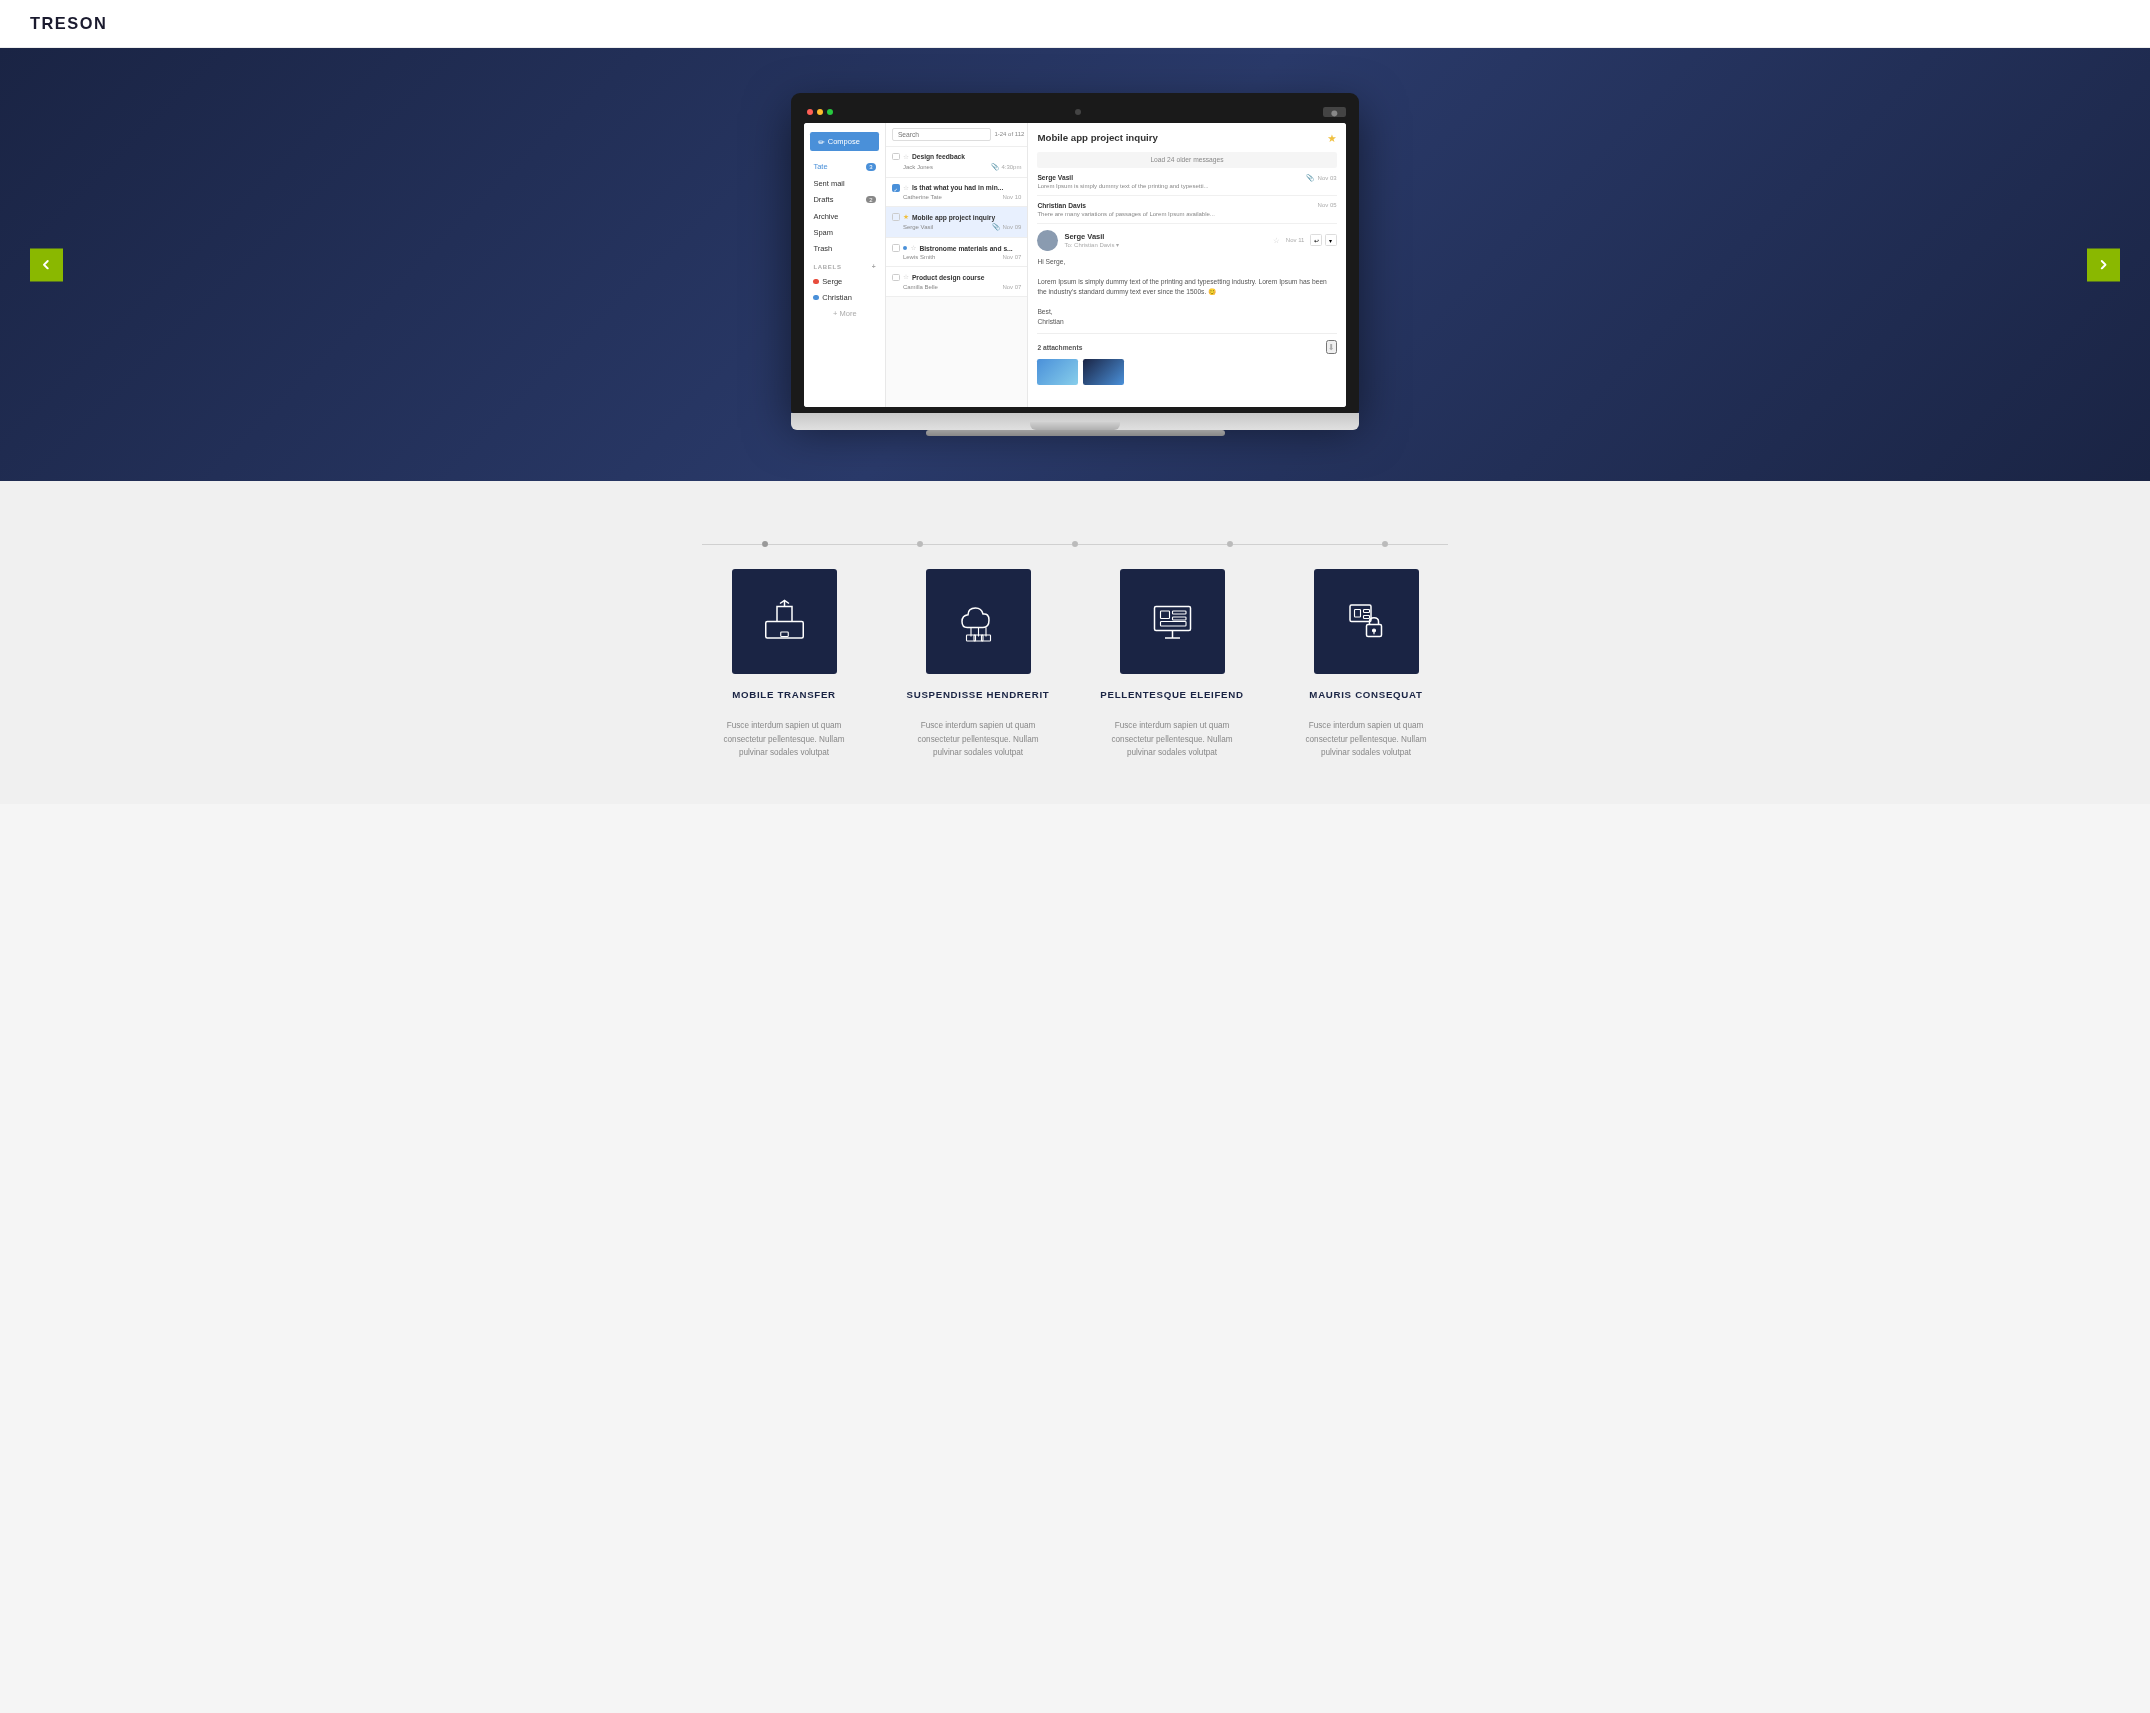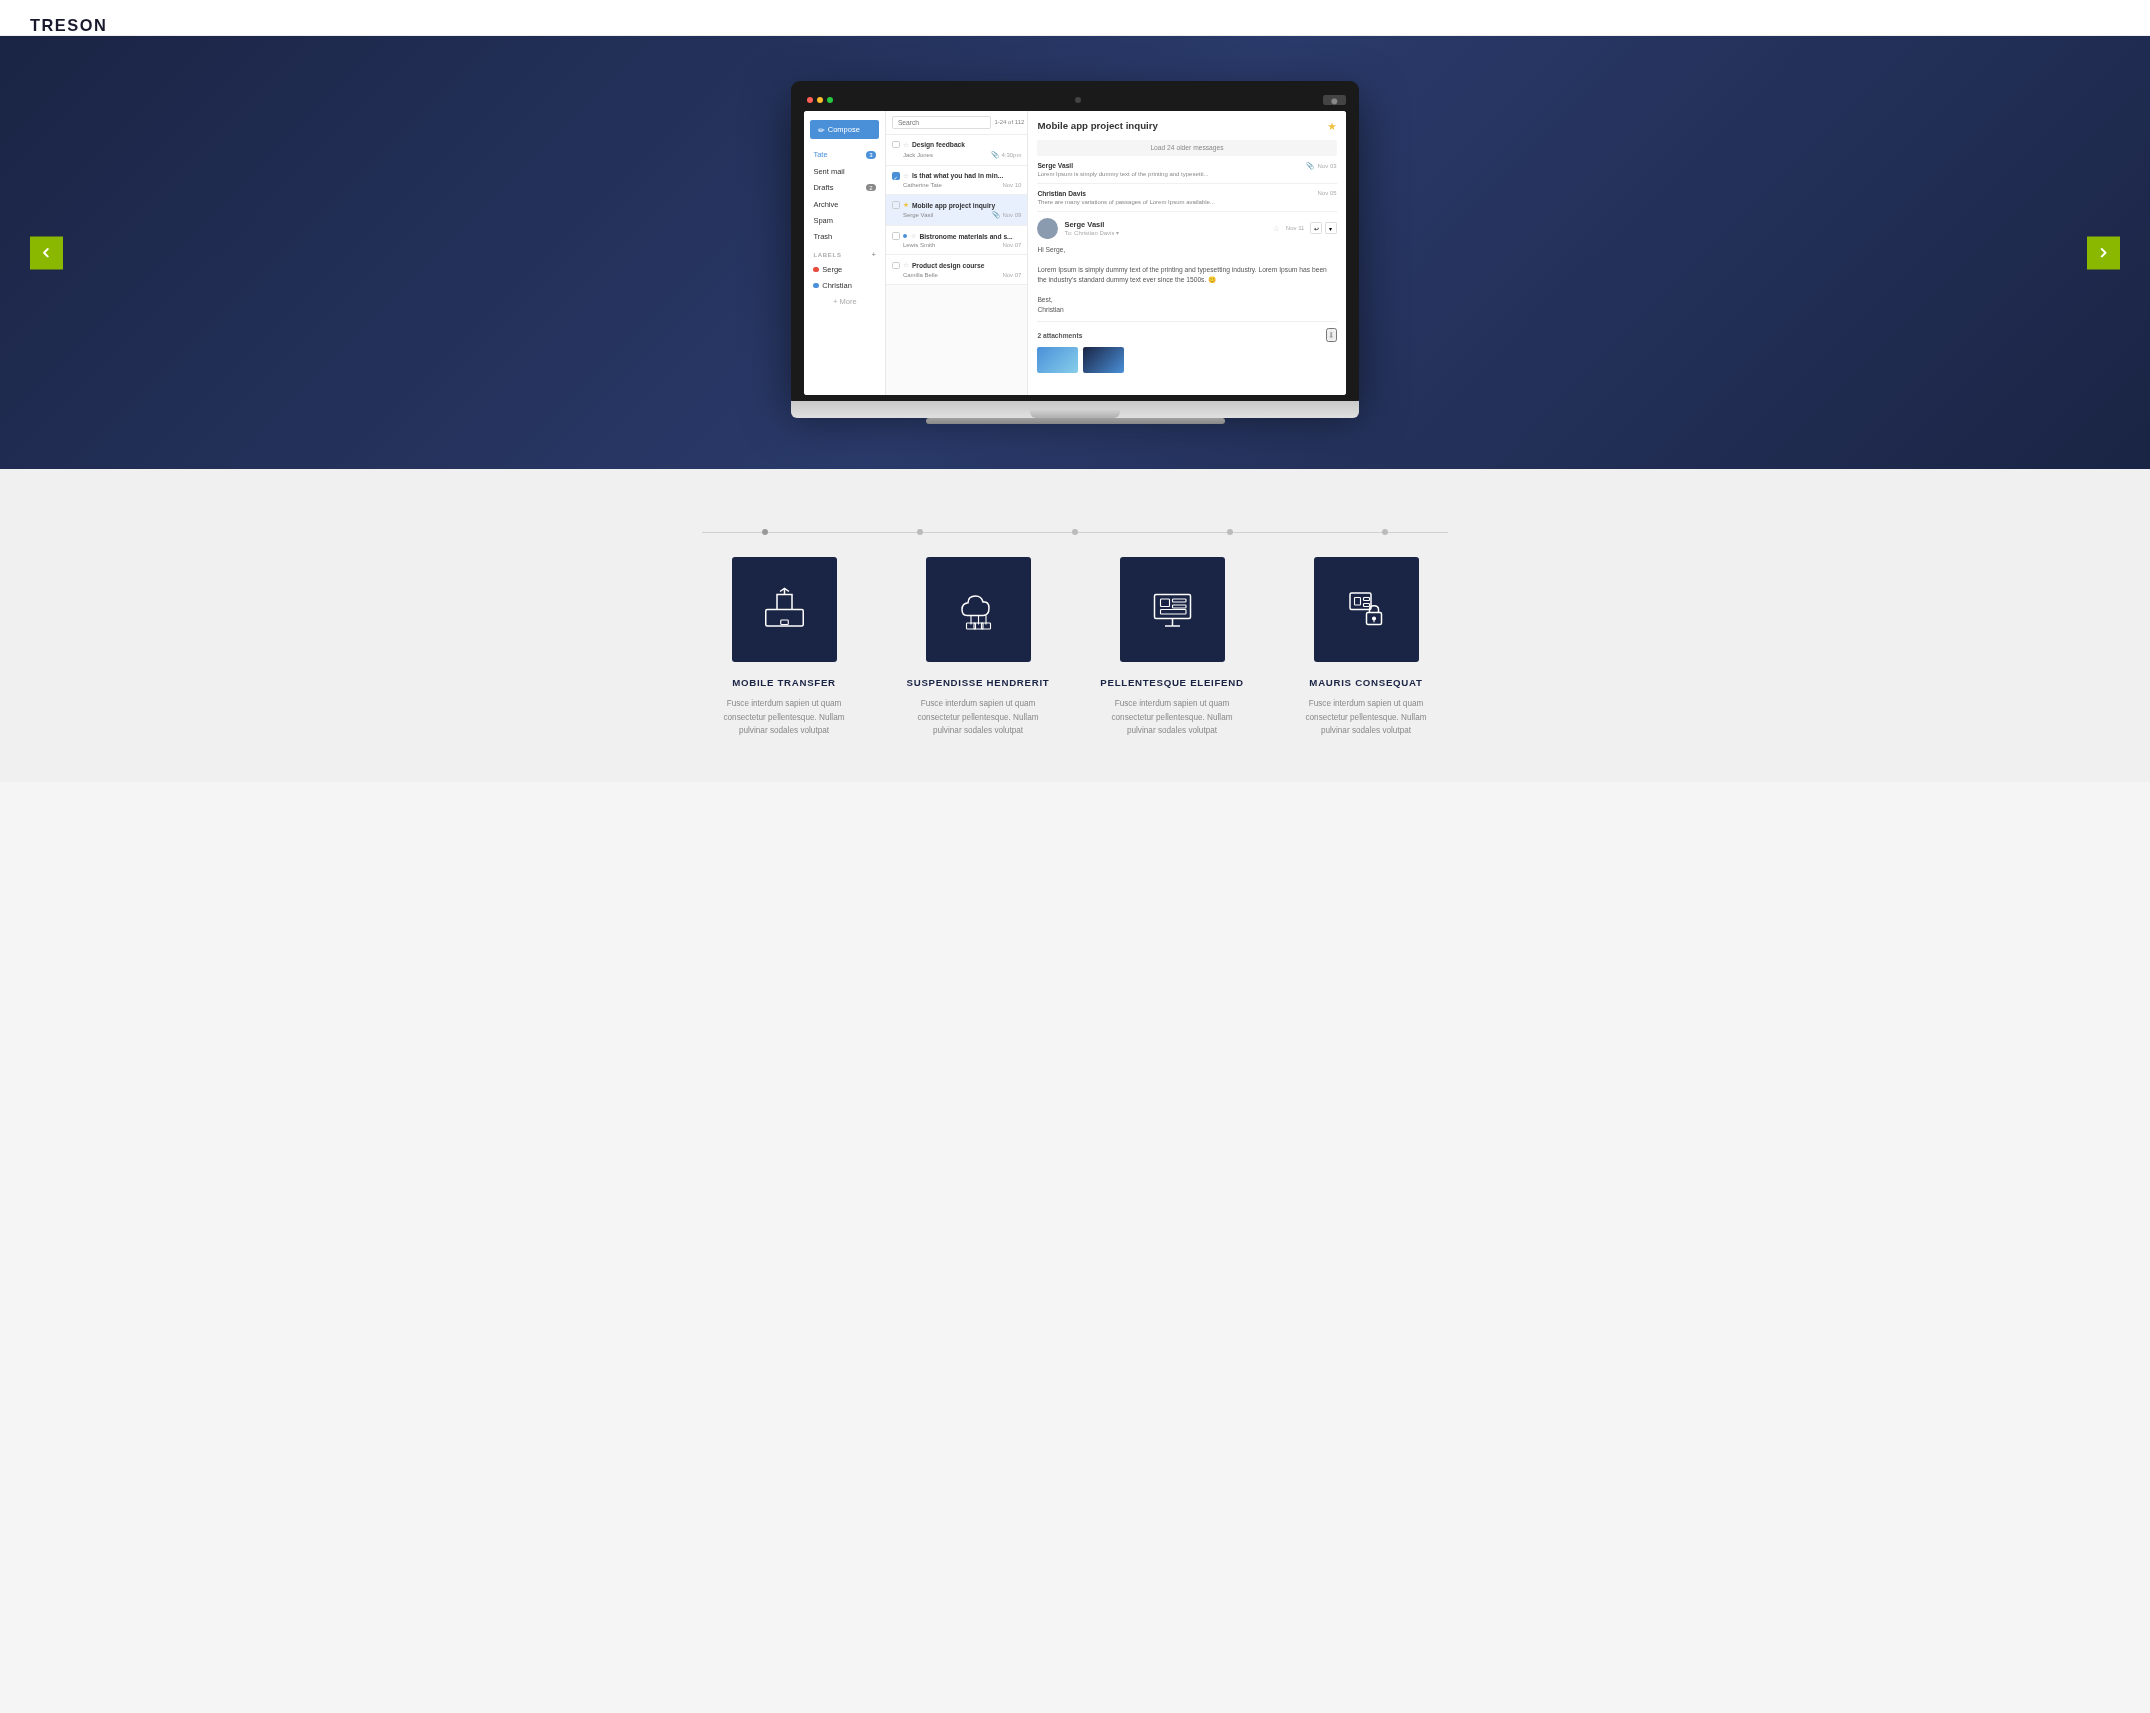--- a/index.html
+++ b/index.html
@@ -1,21 +1,21 @@
 <!DOCTYPE html>
 <html style="font-size:12px"><head>
   <meta charset="utf-8">
   <style>
     * { margin: 0; padding: 0; box-sizing: border-box; }
     body { font-family: 'Arial', sans-serif; background: #f5f5f5; }
 
     
     nav {
-      display: flex; align-items: flex-end; background: #fff;
-      padding: 0 30px; height: 36px; border-bottom: 0.7px solid #eee;
+      display: flex; align-items: center; background: #fff;
+      padding: 0 30px; height: 48px; border-bottom: 0.7px solid #eee;
       position: relative; z-index: 10;
     }
     .nav-logo { font-weight: 900; font-size: 16.4px; letter-spacing: 1.5px; color: #1a1a2e; margin-right: auto; }
     .nav-links { display: flex; gap: 0; }
     .nav-link {
       padding: 0 21px; height: 48px; display: flex; align-items: center;
       font-size: 9.7px; font-weight: 600; letter-spacing: 0.7px; color: #444;
       cursor: pointer; text-decoration: none;
     }
     .nav-link.active { background: #1a2444; color: #fff; }
@@ -178,21 +178,21 @@
     .features-grid {
       display: flex; justify-content: center; gap: 45px; max-width: 822px; margin: 0 auto;
       align-items: flex-start;
     }
     .feature-item { display: flex; flex-direction: column; align-items: center; max-width: 149px; }
     .feature-icon-box {
       width: 105px; height: 105px; background: #1a2444; border-radius: 3px;
       display: flex; align-items: center; justify-content: center; margin-bottom: 15px;
     }
     .feature-icon-box svg { width: 45px; height: 45px; stroke: #fff; fill: none; stroke-width: 1.5; }
-    .feature-title { font-size: 9.7px; font-weight: 700; letter-spacing: 0.7px; color: #1a2444; margin-bottom: 9px; }
+    .feature-title { font-size: 9.7px; font-weight: 700; letter-spacing: 0.7px; color: #1a2444; margin-bottom: 19px; }
     .feature-desc { font-size: 8.2px; color: #888; line-height: 1.6; }
     .feat-line { flex: 1; height: 0.7px; background: #d0d0d0; max-width: 60px; }
     .feat-dot { width: 6px; height: 6px; border-radius: 50%; background: #bbb; flex-shrink: 0; }
 
     .features-dots-row {
       display: flex; align-items: center; justify-content: center;
       gap: 0; margin-bottom: 22.4px;
     }
   </style>
 </head>

